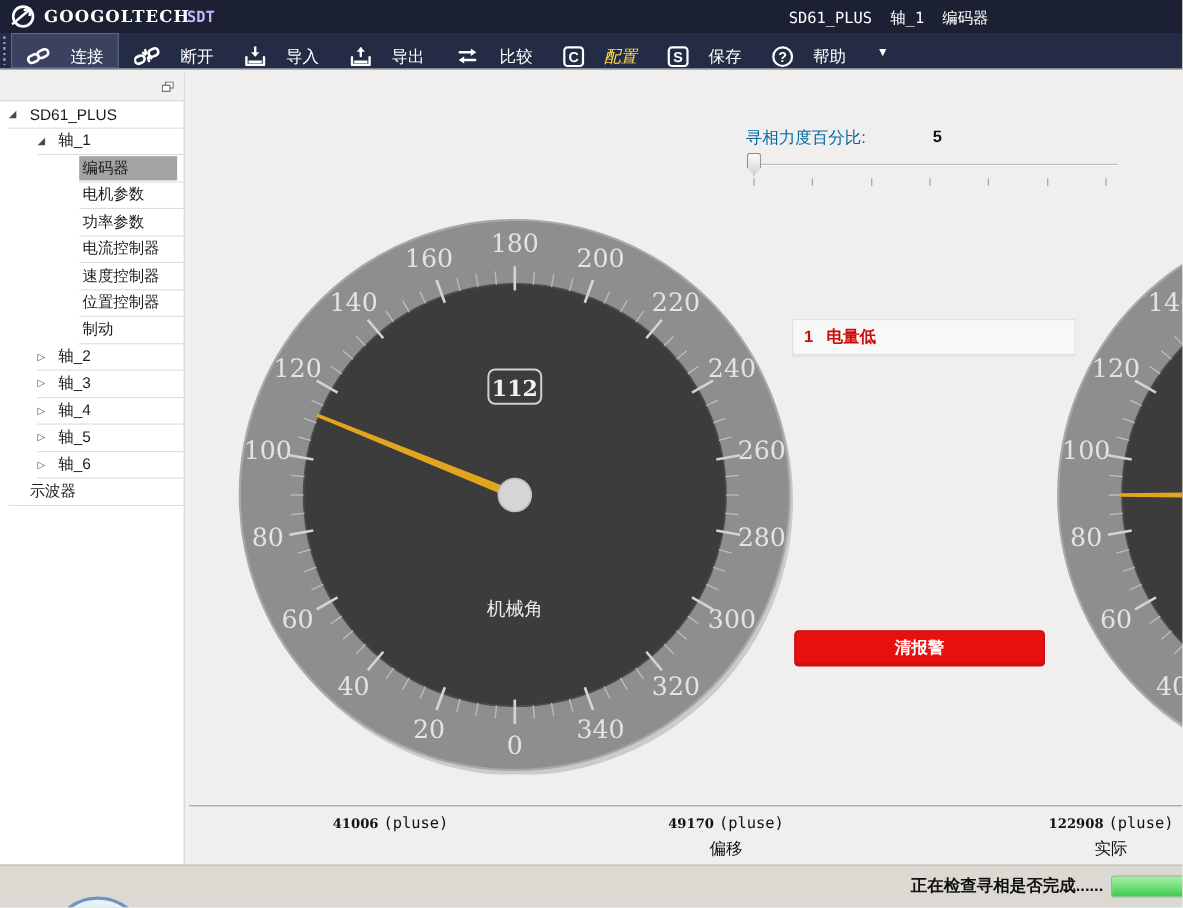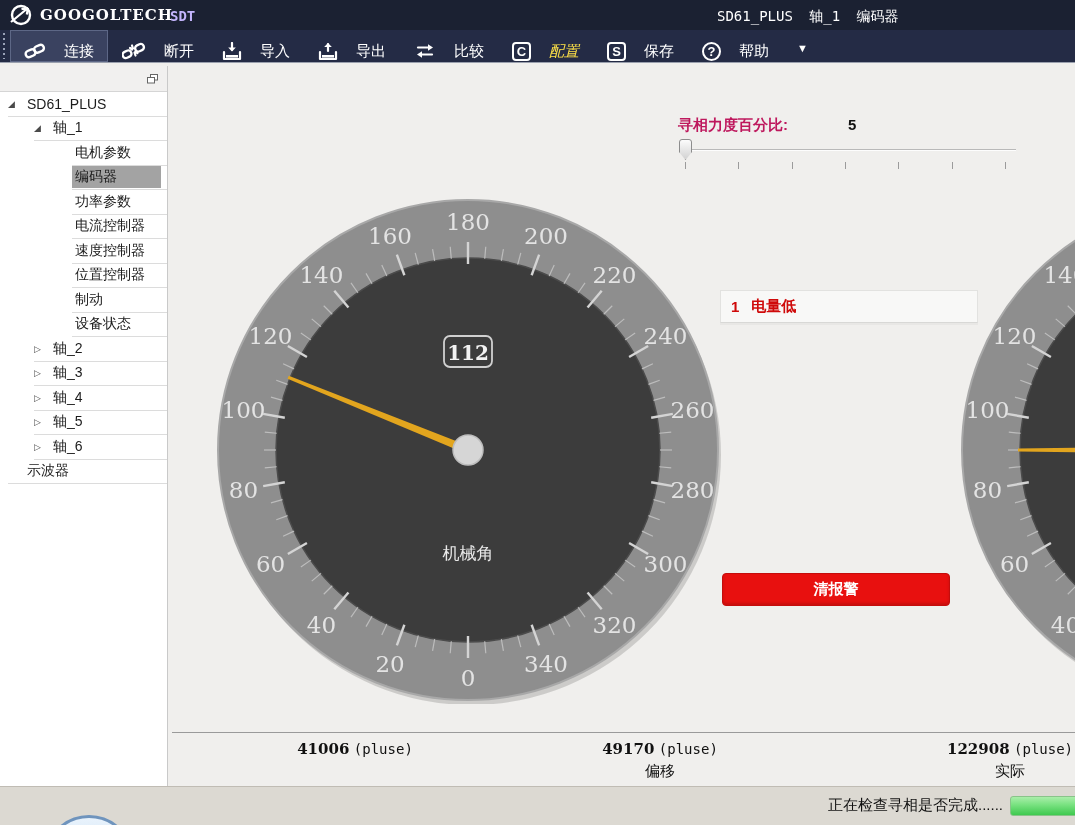--- a/index.html
+++ b/index.html
@@ -44,21 +44,21 @@
   .tree-row { height:24.5px; display:flex; align-items:stretch; cursor:default; }
   .tree-indent { flex:0 0 auto; }
   .tree-inner { flex:1 1 auto; display:flex; align-items:center; border-bottom:1px solid #dcdcdc; min-width:0; }
   .tree-arrow { width:16px; font-size:9px; color:#4a4a4a; text-align:left; flex:0 0 auto; }
   .tree-label { padding:2px 3px; white-space:nowrap; }
   .tree-row.selected .tree-label { background:#a3a3a3; flex:1 1 auto; margin-right:6px; }
 
   .main { flex:1 1 auto; position:relative; overflow:hidden; background:#f0efed; }
 
   
-  .slider-label { position:absolute; left:510px; top:50px; font-size:15px; font-weight:bold; color:#be185d; }
+  .slider-label { position:absolute; left:510px; top:50px; font-size:15px; font-weight:normal; color:#0369a1; }
   .slider-value { position:absolute; left:680px; top:50px; font-size:15px; font-weight:bold; color:#111; }
   .slider-track { position:absolute; left:511px; top:83px; width:337px; height:2px;
                   background:#b9b9b9; border-bottom:1px solid #fdfdfd; }
   .slider-handle { position:absolute; left:511px; top:73px; width:13px; height:21px;
                    background:linear-gradient(#fcfcfc,#d2d2d2); border:1px solid #8d8d8d;
                    clip-path:polygon(0 0,100% 0,100% 62%,50% 100%,0 62%); border-radius:3px 3px 0 0; }
   .slider-tick { position:absolute; top:96px; width:1px; height:7px; background:#9b9b9b; }
 
   
   .alarm-item { position:absolute; left:552px; top:224px; width:258px; height:33px; background:#f8f8f7;
@@ -70,28 +70,28 @@
                display:flex; align-items:center; justify-content:center; cursor:default;
                box-shadow:inset 0 -2px 3px rgba(0,0,0,0.15); }
 
   .gauge-wrap { position:absolute; width:508px; height:508px; }
   #gauge-0 { left:46px; top:130px; }
   #gauge-1 { left:958px; top:130px; margin-left:-168px; } 
 
   
   .readout-rule { position:absolute; left:4px; right:0; top:666px; height:1px; background:#9a9a9a; }
   .readout { position:absolute; top:674px; width:220px; text-align:center; color:#111; }
-  .readout .ro-val { font-family:"DejaVu Serif","Liberation Serif",serif; font-weight:bold; font-size:15px; }
+  .readout .ro-val { font-family:"DejaVu Serif","Liberation Serif",serif; font-weight:bold; font-size:12px; }
   .readout .ro-unit { font-family:"DejaVu Sans Mono","Liberation Mono",monospace; font-size:14px; }
   .readout .ro-label { font-size:15px; margin-top:4px; }
 
   
   .statusbar { position:absolute; left:0; right:0; bottom:0; height:39px; background:#dcd9d2;
                border-top:1px solid #c0bcb4; overflow:hidden; }
-  .status-msg { position:absolute; right:72px; top:9px; font-size:15px; font-weight:normal; color:#111; }
+  .status-msg { position:absolute; right:72px; top:9px; font-size:15px; font-weight:bold; color:#111; }
   .status-progress { position:absolute; right:-10px; top:9px; width:75px; height:20px; border-radius:3px;
                      border:1px solid #89c489; background:linear-gradient(#aaeeaa,#7ce383 40%,#3fc94f); }
   .corner-orb { position:absolute; left:44px; top:28px; width:90px; height:90px; border-radius:50%;
                 border:3px solid #6f94bd; background:linear-gradient(#e9f3fc,#aecbe7); }
 </style>
 </head>
 <body>
 
 <div id="app">
 
@@ -207,32 +207,32 @@
               <span class="tree-label">SD61_PLUS</span>
             </span>
           </div>
           <div class="tree-row">
             <span class="tree-indent" style="width:34px"></span>
             <span class="tree-inner">
               <span class="tree-arrow">◢</span>
               <span class="tree-label">轴_1</span>
             </span>
           </div>
+          <div class="tree-row selected">
+            <span class="tree-indent" style="width:72px"></span>
+            <span class="tree-inner">
+              <span class="tree-label">编码器</span>
+            </span>
+          </div>
           <div class="tree-row">
             <span class="tree-indent" style="width:72px"></span>
             <span class="tree-inner">
               <span class="tree-label">电机参数</span>
             </span>
           </div>
-          <div class="tree-row selected">
-            <span class="tree-indent" style="width:72px"></span>
-            <span class="tree-inner">
-              <span class="tree-label">编码器</span>
-            </span>
-          </div>
           <div class="tree-row">
             <span class="tree-indent" style="width:72px"></span>
             <span class="tree-inner">
               <span class="tree-label">功率参数</span>
             </span>
           </div>
           <div class="tree-row">
             <span class="tree-indent" style="width:72px"></span>
             <span class="tree-inner">
               <span class="tree-label">电流控制器</span>
@@ -247,26 +247,20 @@
           <div class="tree-row">
             <span class="tree-indent" style="width:72px"></span>
             <span class="tree-inner">
               <span class="tree-label">位置控制器</span>
             </span>
           </div>
           <div class="tree-row">
             <span class="tree-indent" style="width:72px"></span>
             <span class="tree-inner">
               <span class="tree-label">制动</span>
-            </span>
-          </div>
-          <div class="tree-row">
-            <span class="tree-indent" style="width:72px"></span>
-            <span class="tree-inner">
-              <span class="tree-label">设备状态</span>
             </span>
           </div>
           <div class="tree-row">
             <span class="tree-indent" style="width:34px"></span>
             <span class="tree-inner">
               <span class="tree-arrow">▷</span>
               <span class="tree-label">轴_2</span>
             </span>
           </div>
           <div class="tree-row">

